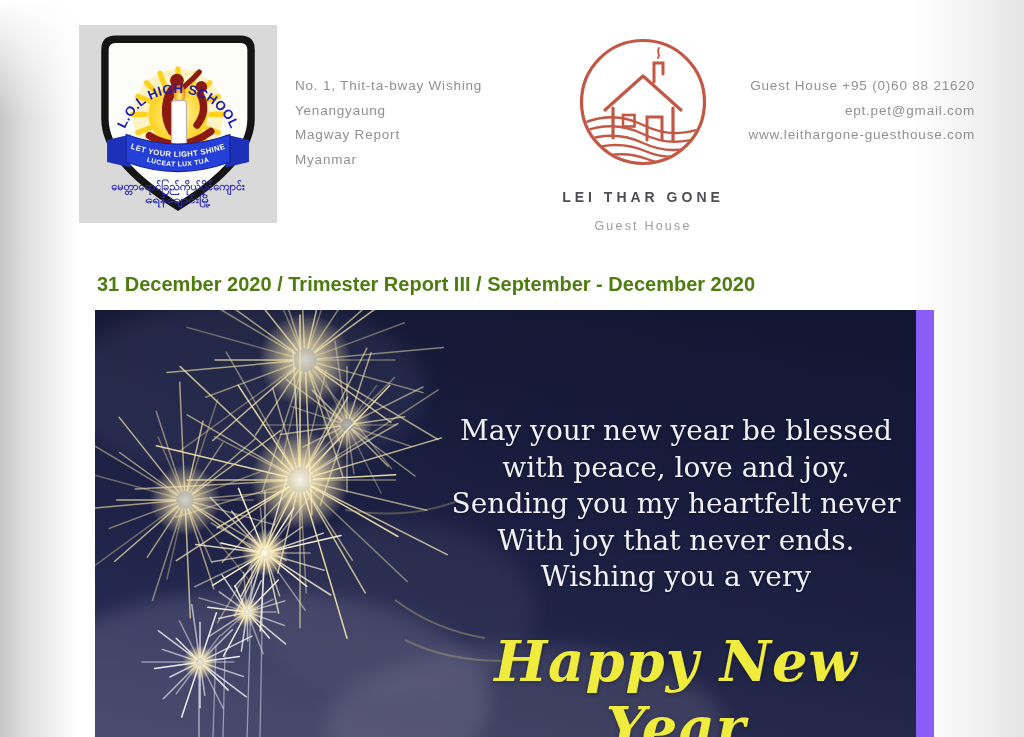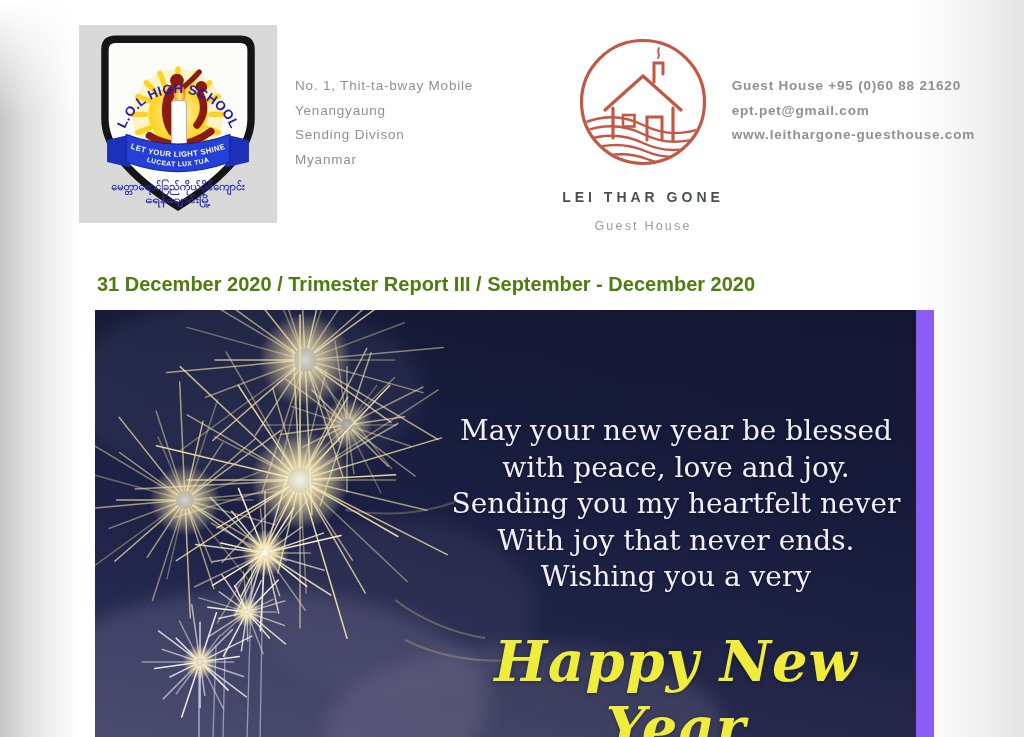--- a/index.html
+++ b/index.html
@@ -25,22 +25,22 @@
     font-size:13.5px;letter-spacing:0.8px;line-height:24.5px;}
 
   
   .gh-logo{position:absolute;left:577px;top:36px;width:132px;height:132px;}
   .gh-wordmark{position:absolute;left:490px;top:189px;width:306px;text-align:center;
     color:#4c4e54;font-size:14px;font-weight:bold;letter-spacing:4px;}
   .gh-tagline{position:absolute;left:490px;top:219px;width:306px;text-align:center;
     color:#9c9c9c;font-size:12.5px;letter-spacing:2.2px;}
 
   
-  .contact{position:absolute;right:49px;top:74px;text-align:left;color:#909090;
-    font-size:13.5px;letter-spacing:0.8px;line-height:24.5px;font-weight:bold;}
+  .contact{position:absolute;right:49px;top:74px;text-align:right;color:#909090;
+    font-size:13.5px;letter-spacing:0.8px;line-height:24.5px;}
 
   
   .doc-title{position:absolute;left:97px;top:273px;width:860px;
     color:#4d7c0f;font-size:20px;font-weight:bold;letter-spacing:0px;}
 
   
   .card{position:absolute;left:95px;top:310px;width:821px;height:438px;overflow:hidden;
     background:#8b5cf6;padding-left:18px;}
   .card svg{position:absolute;left:0;top:0;}
   .greeting{position:absolute;left:352px;top:103px;width:458px;text-align:center;
@@ -125,23 +125,23 @@
     </defs>
     <text font-size="12.5" font-weight="bold" fill="#1c1cb4" letter-spacing="0.3">
       <textPath href="#arcTop" startOffset="50%" text-anchor="middle">L.O.L HIGH SCHOOL</textPath>
     </text>
     <text x="75" y="147" text-anchor="middle" font-size="10.5" font-weight="bold" fill="#2d2db0" class="mm-text" textLength="126" lengthAdjust="spacingAndGlyphs">မေတ္တာရောင်ခြည်ကိုယ်ပိုင်ကျောင်း</text>
     <text x="75" y="160" text-anchor="middle" font-size="9" font-weight="bold" fill="#2d2db0" class="mm-text" textLength="62" lengthAdjust="spacingAndGlyphs">ရေနံချောင်းမြို့</text>
   </svg>
 </div>
 
 <div class="address">
-  <div>No. 1, Thit-ta-bway Mobile</div>
+  <div>No. 1, Thit-ta-bway Wishing</div>
   <div>Yenangyaung</div>
-  <div>Sending Divison</div>
+  <div>Magway Report</div>
   <div>Myanmar</div>
 </div>
 
 <svg class="gh-logo" viewBox="0 0 132 132">
   <defs>
     <clipPath id="ghCircle">
         <circle cx="66" cy="66" r="60"></circle>
       </clipPath>
   </defs>
   <circle cx="66" cy="66" r="61.5" fill="none" stroke="#c25744" stroke-width="3.2"></circle>

